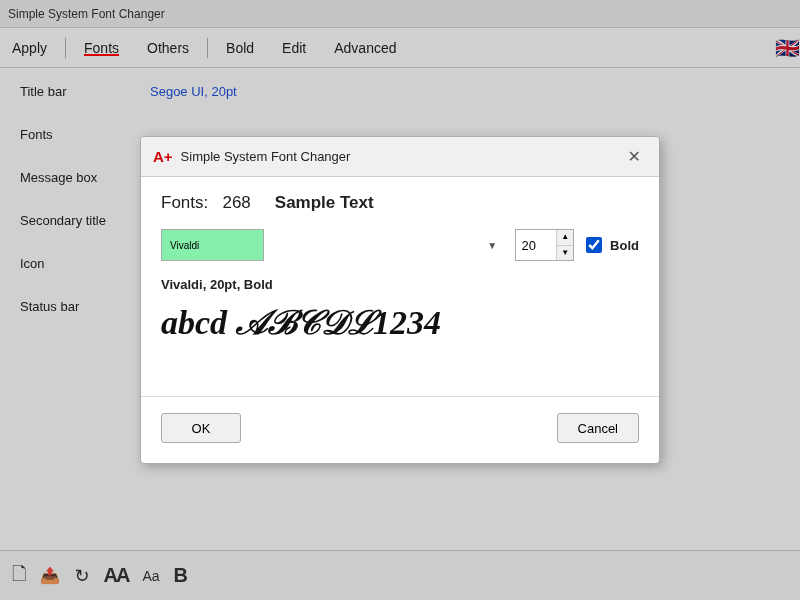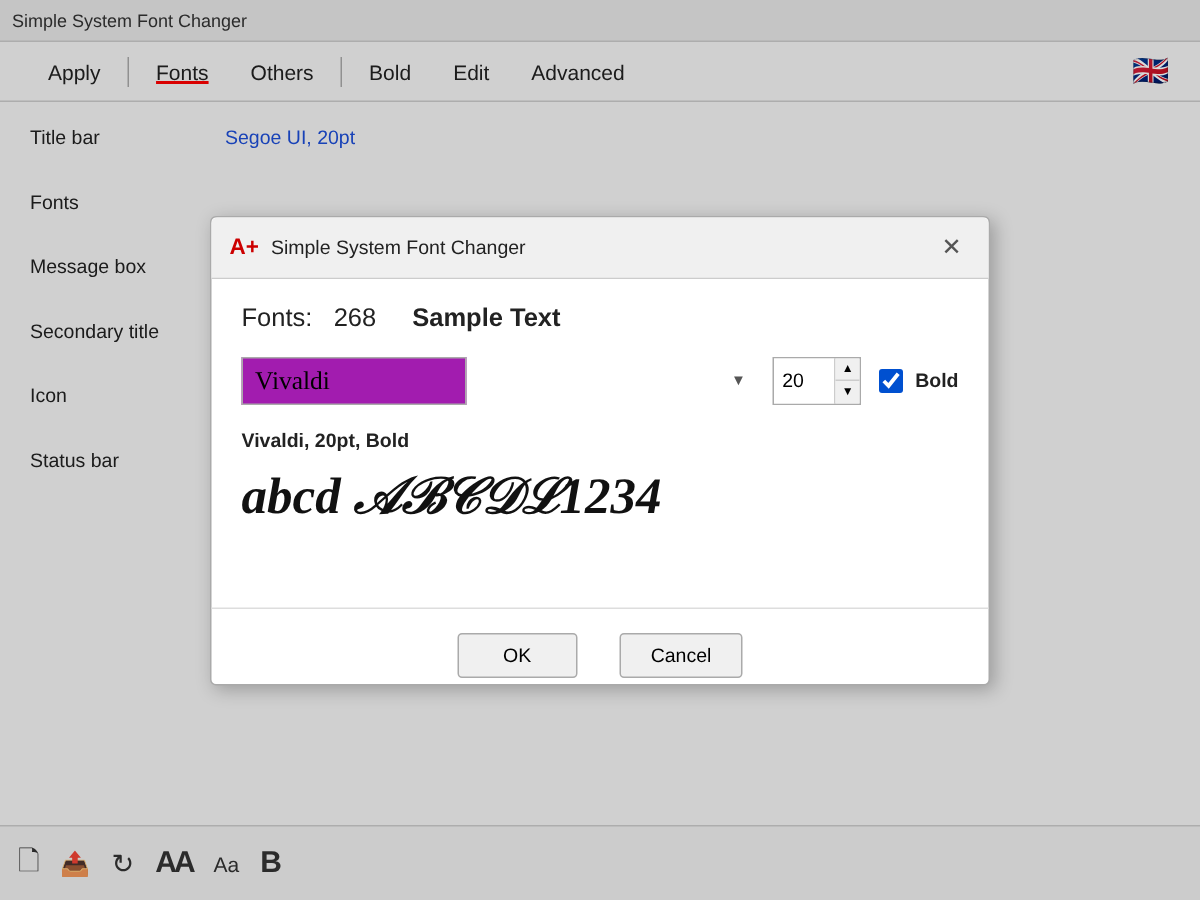--- a/index.html
+++ b/index.html
@@ -23,21 +23,21 @@
       font-size: 12px;
       color: #333;
     }
 
     
     .menu-bar {
       background: #f5f5f5;
       height: 40px;
       display: flex;
       align-items: center;
-      padding: 0 20px;
+      padding: 0 0;
       border-bottom: 1px solid #ccc;
       font-size: 14px;
       gap: 4px;
       position: relative;
     }
     .menu-bar .menu-item {
       padding: 6px 12px;
       cursor: pointer;
       color: #222;
     }
@@ -181,28 +181,27 @@
       display: flex;
       align-items: center;
       gap: 12px;
       margin-bottom: 16px;
     }
 
     .font-select {
       flex: 1;
       height: 32px;
       padding: 4px 8px;
-      font-size: 17px;
+      font-size: 10px;
       border: 1px solid #aaa;
-      background: #a21caf;
+      background: #86efac;
       appearance: none;
       -webkit-appearance: none;
       cursor: pointer;
       position: relative;
-      font-family: Liberation Serif, serif;
     }
     .font-select-wrapper {
       flex: 1;
       position: relative;
     }
     .font-select-wrapper::after {
       content: '▼';
       position: absolute;
       right: 6px;
       top: 50%;
@@ -275,23 +274,23 @@
       font-family: 'Vivaldi', 'Palatino Linotype', cursive;
       font-style: italic;
       font-size: 32px;
       color: #111;
       margin-bottom: 24px;
       min-height: 48px;
     }
 
     .modal-footer {
       display: flex;
-      justify-content: center;
+      justify-content: space-between;
       gap: 28px;
-      padding: 8px 20px 4px;
+      padding: 8px 20px 20px;
     }
 
     .modal-btn {
       min-width: 80px;
       height: 30px;
       padding: 0 20px;
       font-size: 13px;
       border: 1px solid #aaa;
       background: #f0f0f0;
       cursor: pointer;

